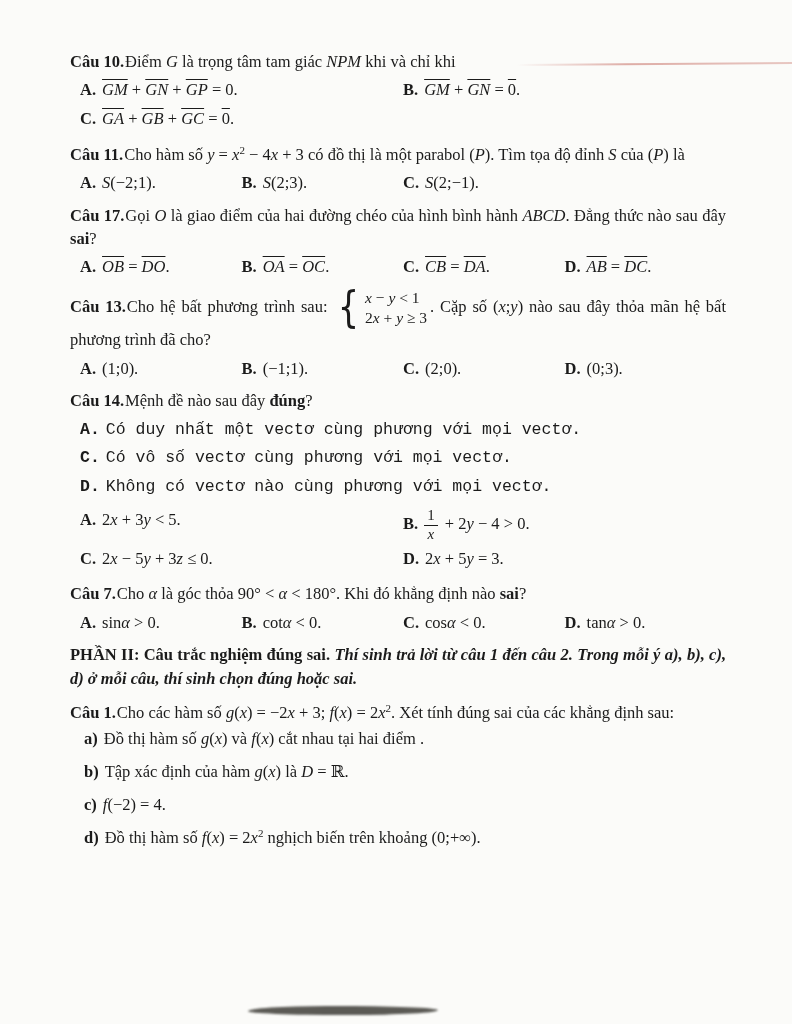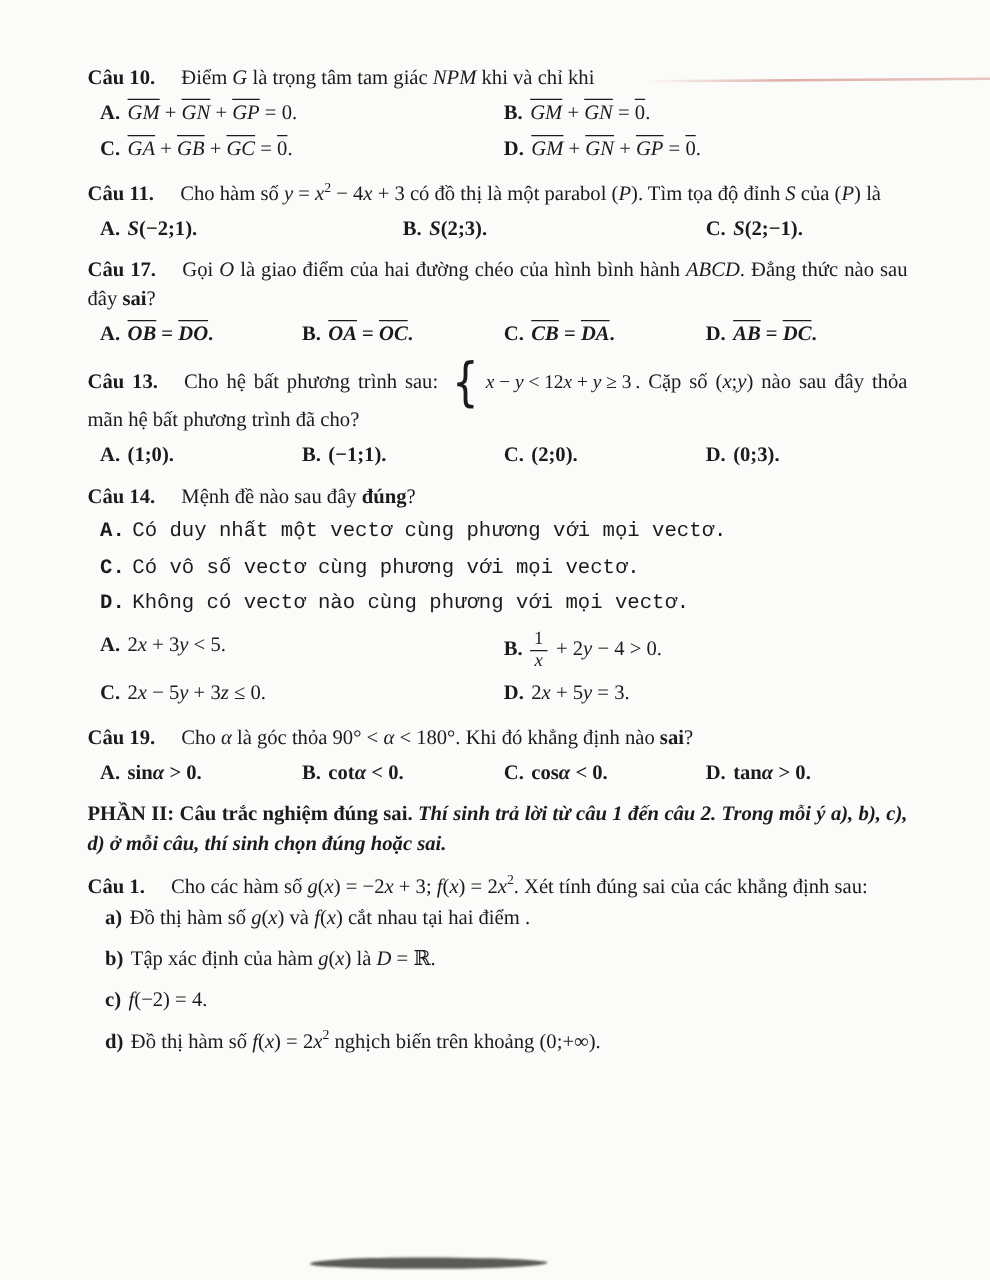--- a/index.html
+++ b/index.html
@@ -6,41 +6,41 @@
   body{
     width:792px;height:1024px;overflow:hidden;
     background:#fbfbf9;
     font-family:"Liberation Serif","DejaVu Serif",serif;
     font-size:16.5px;color:#1b1b1b;
   }
   .page{position:relative;width:792px;height:1024px;box-sizing:border-box;
     padding:50px 66px 0 70px;}
   p{margin:0;}
   .qtext{line-height:1.42;text-align:justify;}
-  .qlabel{margin-right:21px;}
+  .qlabel{margin-right:1px;}
   .question{margin-bottom:8px;}
-  .options{padding-left:10px;margin-top:4px;justify-content:space-between;}
+  .options{padding-left:10px;margin-top:4px;}
   .option{line-height:1.55;}
   .okey{margin-right:6px;}
   .row4{display:flex;}
-  .row4 .option{width:25%;font-weight:bold;}
+  .row4 .option{width:25%;}
   .grid2{display:flex;flex-wrap:wrap;}
   .grid2 .option{width:50%;margin-bottom:3px;}
   .list .option{margin-bottom:3px;font-family:Liberation Mono, monospace;}
   .ol{text-decoration:overline;text-decoration-thickness:1px;}
   sup{font-size:11px;line-height:0;}
   i{font-style:italic;}
   .frac{display:inline-flex;flex-direction:column;vertical-align:middle;
     text-align:center;line-height:1.15;font-size:15px;margin-right:3px;}
   .fnum{border-bottom:1.4px solid #1b1b1b;padding:0 3px;}
   .fden{padding:0 3px;}
   .system{display:inline-flex;align-items:center;vertical-align:middle;margin:0 3px 0 2px;}
   .brace{font-size:42px;font-weight:400;line-height:0.85;margin-right:3px;
     font-family:"DejaVu Sans",sans-serif;transform:scaleX(0.8);}
-  .sys-eqs{display:inline-flex;line-height:1.3;font-size:15.5px;justify-content:flex-end;}
+  .sys-eqs{display:inline-flex;flex-direction:column;line-height:1.3;font-size:15.5px;justify-content:flex-end;}
   .sys-eqs > span{display:block;}
   .subitems{padding-left:14px;margin-top:2px;}
   .subitem{margin-bottom:10px;line-height:1.4;}
   .section-header{margin:2px 0 10px 0;line-height:1.45;text-align:justify;}
   .artifact-line{position:absolute;top:63px;right:0;width:275px;height:2px;
     background:linear-gradient(to right, rgba(186,78,66,0), rgba(186,78,66,0.45) 40%, rgba(186,78,66,0.3));
     transform:rotate(-0.4deg);}
   .artifact-smudge{position:absolute;top:1006px;left:248px;width:190px;height:9px;
     background:#45443f;border-radius:45% 60% 50% 55% / 65% 50% 60% 45%;
     filter:blur(1px);opacity:0.88;}
@@ -50,21 +50,20 @@
 
 <div class="page">
   <div class="artifact-line"></div>
   <div>
       <div class="question">
         <p class="qtext"><b class="qlabel">Câu 10.</b><span>Điểm <i>G</i> là trọng tâm tam giác <i>NPM</i> khi và chỉ khi</span></p>
         <div class="options grid2">
           <div class="option"><b class="okey">A.</b><span><span class="ol"><i>GM</i></span> + <span class="ol"><i>GN</i></span> + <span class="ol"><i>GP</i></span> = 0.</span></div>
           <div class="option"><b class="okey">B.</b><span><span class="ol"><i>GM</i></span> + <span class="ol"><i>GN</i></span> = <span class="ol">0</span>.</span></div>
           <div class="option"><b class="okey">C.</b><span><span class="ol"><i>GA</i></span> + <span class="ol"><i>GB</i></span> + <span class="ol"><i>GC</i></span> = <span class="ol">0</span>.</span></div>
-          <div class="option"><b class="okey">D.</b><span><span class="ol"><i>GM</i></span> + <span class="ol"><i>GN</i></span> + <span class="ol"><i>GP</i></span> = <span class="ol">0</span>.</span></div>
         </div>
       </div>
       <div class="question">
         <p class="qtext"><b class="qlabel">Câu 11.</b><span>Cho hàm số <i>y</i> = <i>x</i><sup>2</sup> − 4<i>x</i> + 3 có đồ thị là một parabol (<i>P</i>). Tìm tọa độ đỉnh <i>S</i> của (<i>P</i>) là</span></p>
         <div class="options row4">
           <div class="option"><b class="okey">A.</b><span><i>S</i>(−2;1).</span></div>
           <div class="option"><b class="okey">B.</b><span><i>S</i>(2;3).</span></div>
           <div class="option"><b class="okey">C.</b><span><i>S</i>(2;−1).</span></div>
         </div>
       </div>
@@ -105,21 +104,21 @@
           <div class="option"><b class="okey">A.</b><span>2<i>x</i> + 3<i>y</i> &lt; 5.</span></div>
           <div class="option"><b class="okey">B.</b><span><span class="frac">
                 <span class="fnum">1</span>
                 <span class="fden"><i>x</i></span>
               </span> + 2<i>y</i> − 4 &gt; 0.</span></div>
           <div class="option"><b class="okey">C.</b><span>2<i>x</i> − 5<i>y</i> + 3<i>z</i> ≤ 0.</span></div>
           <div class="option"><b class="okey">D.</b><span>2<i>x</i> + 5<i>y</i> = 3.</span></div>
         </div>
       </div>
       <div class="question">
-        <p class="qtext"><b class="qlabel">Câu 19.</b><span>Cho <i>α</i> là góc thỏa 90° &lt; <i>α</i> &lt; 180°. Khi đó khẳng định nào <b>sai</b>?</span></p>
+        <p class="qtext"><b class="qlabel">Câu 7.</b><span>Cho <i>α</i> là góc thỏa 90° &lt; <i>α</i> &lt; 180°. Khi đó khẳng định nào <b>sai</b>?</span></p>
         <div class="options row4">
           <div class="option"><b class="okey">A.</b><span>sin<i>α</i> &gt; 0.</span></div>
           <div class="option"><b class="okey">B.</b><span>cot<i>α</i> &lt; 0.</span></div>
           <div class="option"><b class="okey">C.</b><span>cos<i>α</i> &lt; 0.</span></div>
           <div class="option"><b class="okey">D.</b><span>tan<i>α</i> &gt; 0.</span></div>
         </div>
       </div>
       <p class="section-header"><b>PHẦN II: Câu trắc nghiệm đúng sai.</b> <b><i>Thí sinh trả lời từ câu 1 đến câu 2. Trong mỗi ý a), b), c), d) ở mỗi câu, thí sinh chọn đúng hoặc sai.</i></b></p>
       <div class="question">
         <p class="qtext"><b class="qlabel">Câu 1.</b><span>Cho các hàm số <i>g</i>(<i>x</i>) = −2<i>x</i> + 3; <i>f</i>(<i>x</i>) = 2<i>x</i><sup>2</sup>. Xét tính đúng sai của các khẳng định sau:</span></p>

